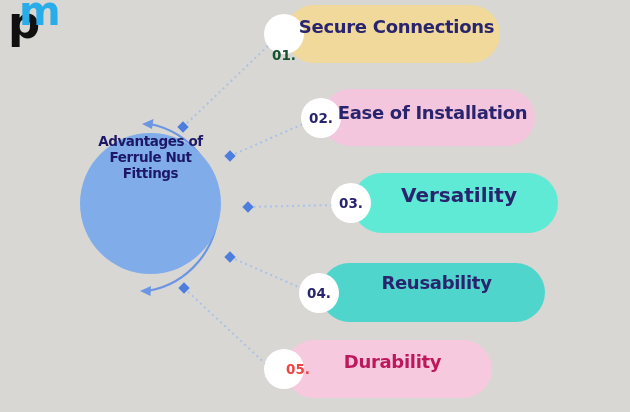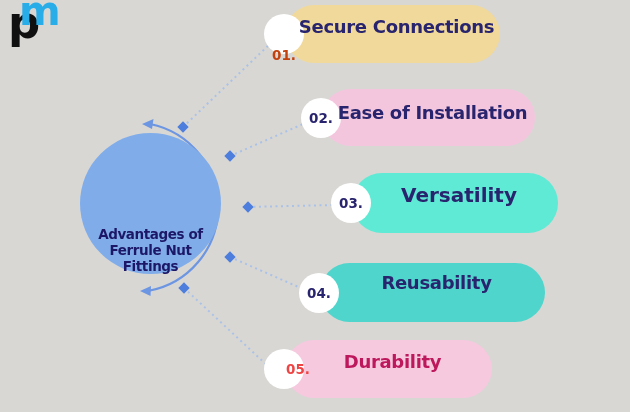--- a/index.html
+++ b/index.html
@@ -16,21 +16,21 @@
   .logo-p{left:0;top:-2px;font-size:45px;z-index:1;}
   .logo-m{left:11px;top:-11px;font-size:40px;z-index:2;}
 
   
   .connectors{position:absolute;left:0;top:0;z-index:1;}
 
   
   .center-circle{
     position:absolute;left:80px;top:133px;width:141px;height:141px;
     border-radius:50%;z-index:2;
-    display:flex;align-items:flex-end;justify-content:center;text-align:center;
+    display:flex;align-items:flex-start;justify-content:center;text-align:center;
   }
   .center-text{
     font-weight:700;font-size:13.5px;line-height:16px;letter-spacing:-0.4px;
   }
 
   
   .pill{position:absolute;border-radius:30px;z-index:2;}
   .pill-1{left:285px;top:5px;width:215px;height:58px;}
   .pill-2{left:322px;top:89px;width:213px;height:57px;}
   .pill-3{left:352px;top:173px;width:206px;height:60px;}
@@ -85,21 +85,21 @@
 
   <div class="center-circle" style="background: rgb(128, 173, 234);">
     <div class="center-text" style="color: rgb(28, 24, 103);">
       <span>Advantages of</span><br>
       <span>Ferrule Nut Fittings</span>
     </div>
   </div>
 
   <div class="pill pill-1" style="background: rgb(241, 217, 155);">
     <div class="num-circle">
-      <span class="num-text" style="color: #c2410c; margin-top: 41px;">01.</span>
+      <span class="num-text" style="color: #14532d; margin-top: 41px;">01.</span>
     </div>
     <div class="pill-label" style="color: rgb(41, 36, 110);">Secure Connections</div>
   </div>
 
   <div class="pill pill-2" style="background: rgb(244, 198, 222);">
     <div class="num-circle">
       <span class="num-text" style="color: rgb(41, 36, 110);">02.</span>
     </div>
     <div class="pill-label" style="color: rgb(41, 36, 110);">Ease of Installation</div>
   </div>

